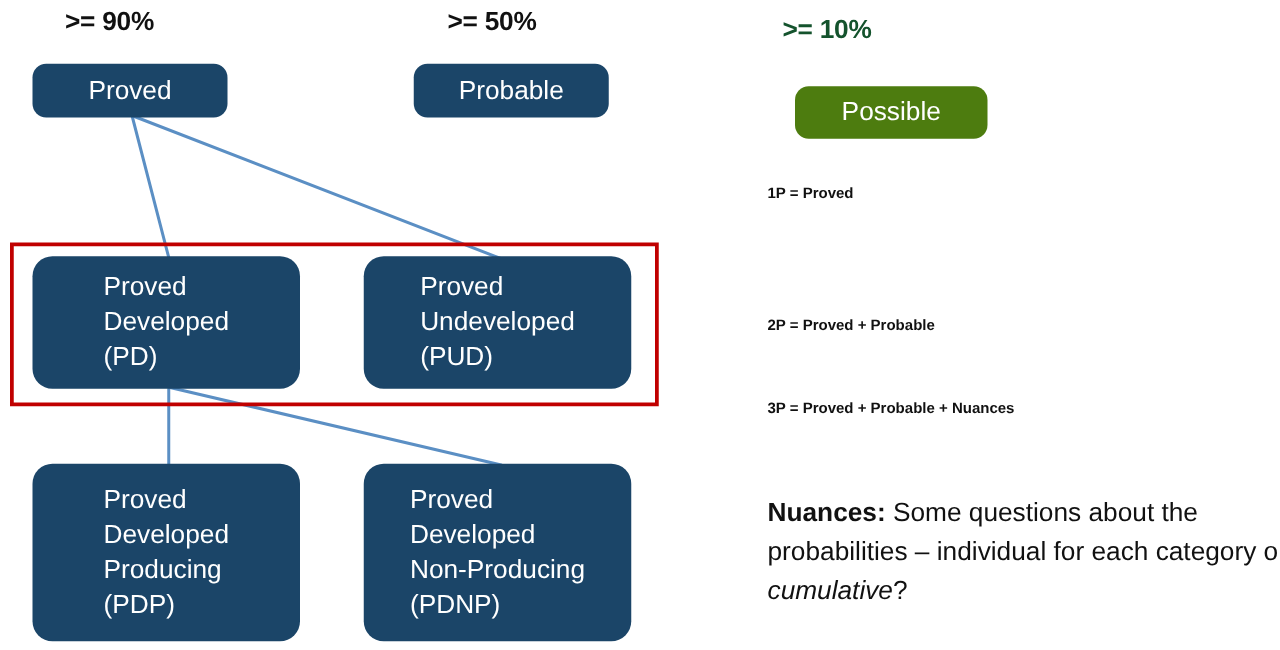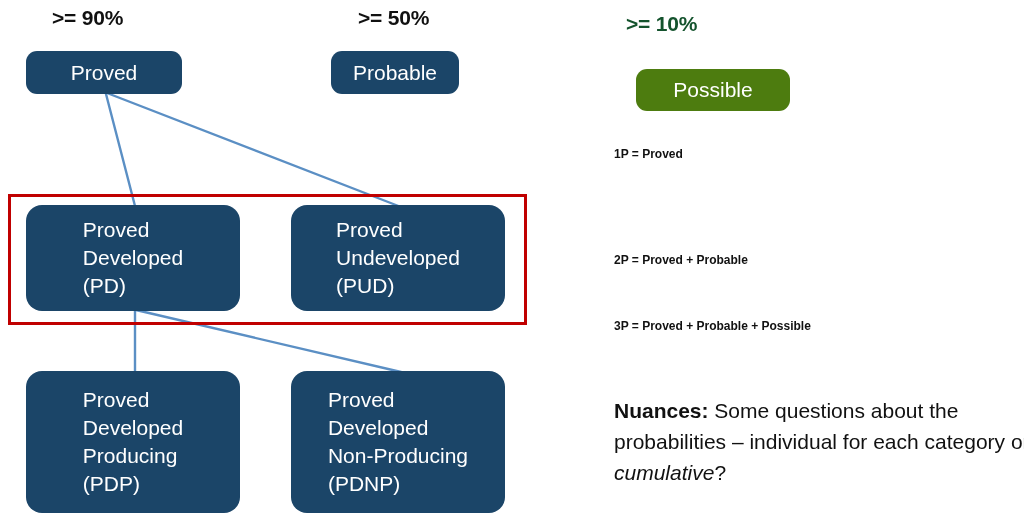--- a/index.html
+++ b/index.html
@@ -105,21 +105,21 @@
   <div id="prob-labels">
       <div class="prob-label" style="left: 52px; top: 6px; color: rgb(17, 17, 17);">&gt;= 90%</div>
       <div class="prob-label" style="left: 358px; top: 6px; color: rgb(17, 17, 17);">&gt;= 50%</div>
       <div class="prob-label" style="left: 626px; top: 12px; color: #14532d;">&gt;= 10%</div>
     </div>
 
   <div id="nodes">
       <div class="node" style="left: 26px; top: 51px; width: 156px; height: 43px; background: rgb(27, 69, 104); color: rgb(255, 255, 255);">
         <span class="node-label">Proved</span>
       </div>
-      <div class="node" style="left: 331px; top: 51px; width: 128px; height: 43px; background: rgb(27, 69, 104); color: rgb(255, 255, 255);">
+      <div class="node" style="left: 331px; top: 51px; width: 156px; height: 43px; background: rgb(27, 69, 104); color: rgb(255, 255, 255);">
         <span class="node-label">Probable</span>
       </div>
       <div class="node" style="left: 636px; top: 69px; width: 154px; height: 42px; background: #4d7c0f; color: rgb(255, 255, 255);">
         <span class="node-label">Possible</span>
       </div>
       <div class="node tall" style="left: 26px; top: 205px; width: 214px; height: 106px; background: rgb(27, 69, 104); color: rgb(255, 255, 255);">
         <span class="node-label">Proved
 Developed
 (PD)</span>
       </div>
@@ -138,20 +138,20 @@
         <span class="node-label">Proved
 Developed
 Non-Producing
 (PDNP)</span>
       </div>
     </div>
 
   <div id="legend-lines">
       <div class="legend-line" style="left: 614px; top: 147px; color: rgb(17, 17, 17);">1P = Proved</div>
       <div class="legend-line" style="left: 614px; top: 233px; color: rgb(17, 17, 17); margin-top: 20px;">2P = Proved + Probable</div>
-      <div class="legend-line" style="left: 614px; top: 319px; color: rgb(17, 17, 17);">3P = Proved + Probable + Possible</div>
+      <div class="legend-line" style="left: 614px; top: 319px; color: rgb(17, 17, 17);">3P = Proved + Probable + Nuances</div>
     </div>
 
   <div class="nuance" id="nuance-block" style="left: 614px; top: 396px; color: rgb(17, 17, 17);">
     <b>Nuances:</b><span> Some questions about the probabilities – individual for each category or </span><i>cumulative</i><span>?</span>
   </div>
 
 </div>
 
 </body></html>

